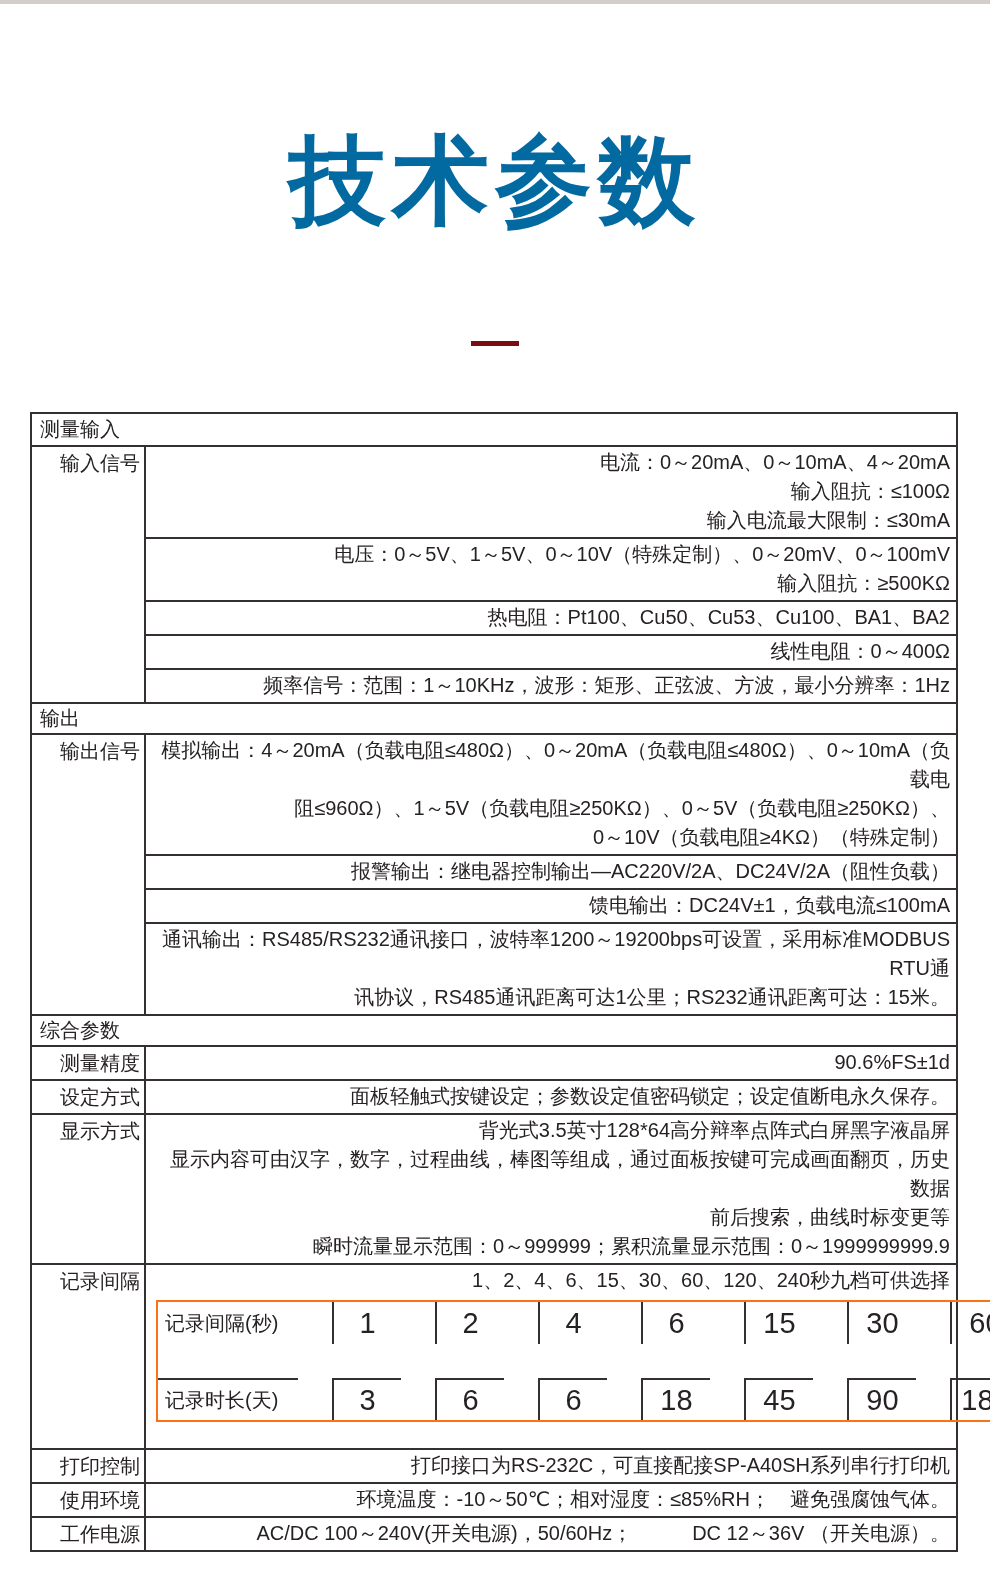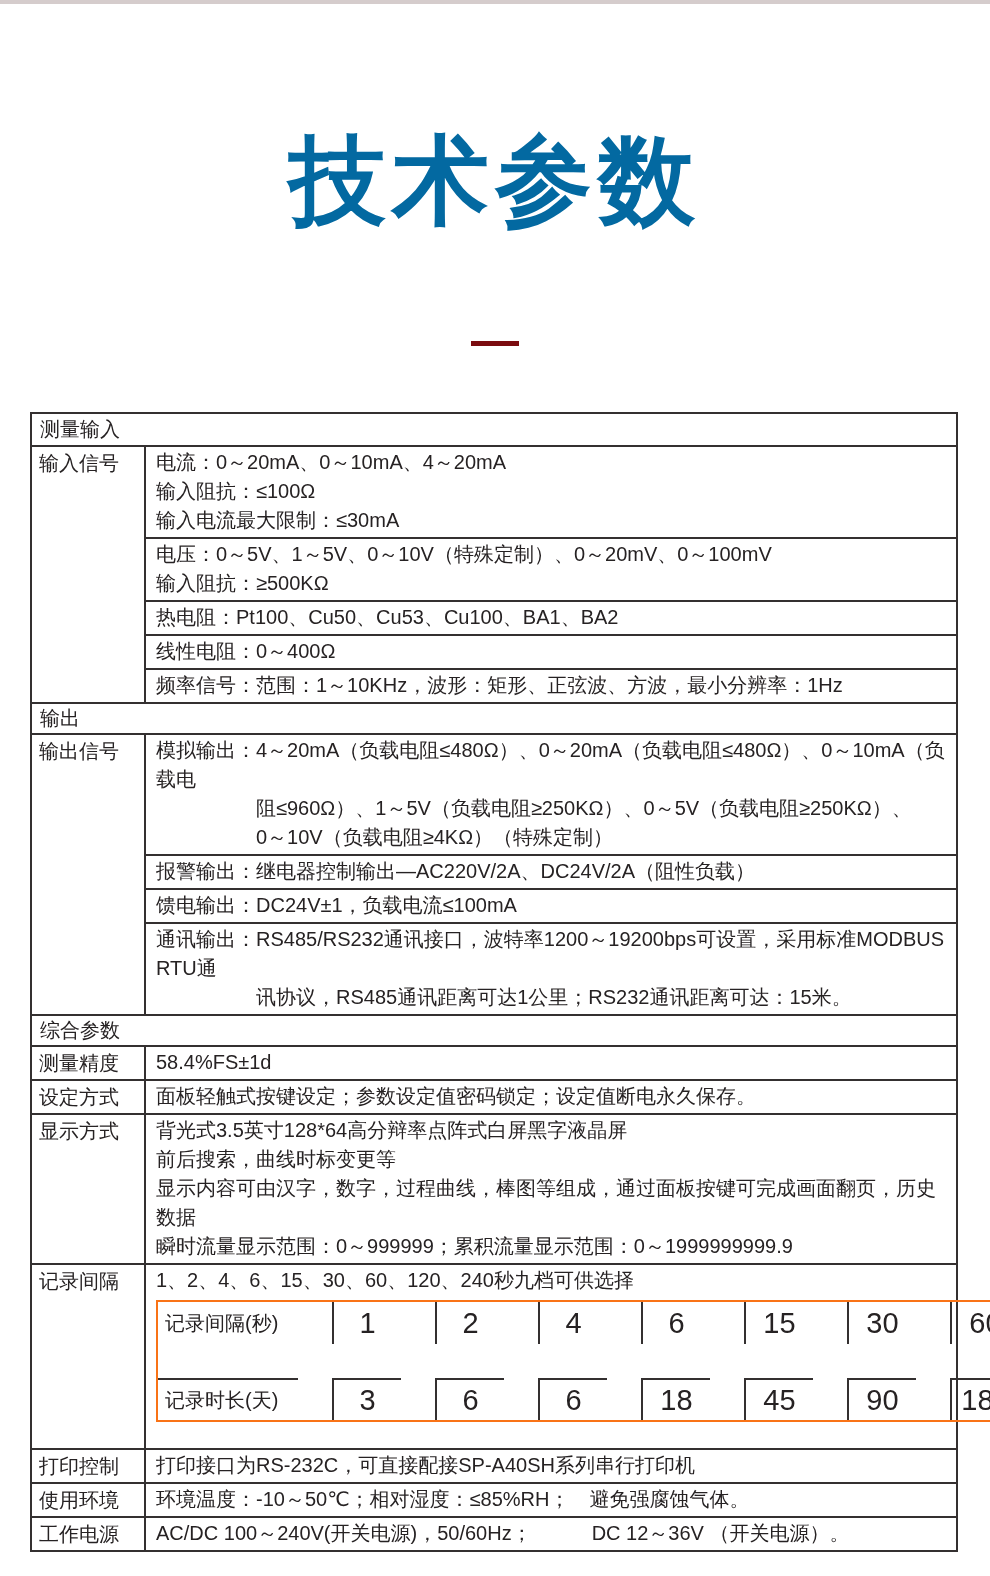--- a/index.html
+++ b/index.html
@@ -27,21 +27,21 @@
   }
 
   .spec-table {
     margin:66px 0 0 30px;
     width:928px;
     border:2px solid #343030;
     box-sizing:border-box;
     font-size:20px;
     color:#262223;
   }
-  .spec-row { border-top:2px solid #343030; }
+  .spec-row { border-top:2px solid #343030;text-align:right; }
   .spec-row:first-child { border-top:none; }
 
   .section-row {
     min-height:31px;
     display:flex;
     align-items:center;
     padding-left:8px;
     box-sizing:border-box;
   }
 
@@ -148,39 +148,39 @@
         </div>
       </div>
     </div>
     <div class="spec-row section-row">
       <span class="section-label">综合参数</span>
     </div>
     <div class="spec-row group-row">
       <div class="label-cell">测量精度</div>
       <div class="content-col">
         <div class="content-cell">
-          <div class="spec-line">58.4%FS±1d</div>
+          <div class="spec-line">90.6%FS±1d</div>
         </div>
       </div>
     </div>
     <div class="spec-row group-row">
       <div class="label-cell">设定方式</div>
       <div class="content-col">
         <div class="content-cell">
           <div class="spec-line">面板轻触式按键设定；参数设定值密码锁定；设定值断电永久保存。</div>
         </div>
       </div>
     </div>
     <div class="spec-row group-row">
       <div class="label-cell">显示方式</div>
       <div class="content-col">
         <div class="content-cell">
           <div class="spec-line">背光式3.5英寸128*64高分辩率点阵式白屏黑字液晶屏</div>
+          <div class="spec-line">显示内容可由汉字，数字，过程曲线，棒图等组成，通过面板按键可完成画面翻页，历史数据</div>
           <div class="spec-line">前后搜索，曲线时标变更等</div>
-          <div class="spec-line">显示内容可由汉字，数字，过程曲线，棒图等组成，通过面板按键可完成画面翻页，历史数据</div>
           <div class="spec-line">瞬时流量显示范围：0～999999；累积流量显示范围：0～1999999999.9</div>
         </div>
       </div>
     </div>
     <div class="spec-row group-row">
       <div class="label-cell">记录间隔</div>
       <div class="content-col">
         <div class="content-cell">
           <div class="spec-line">1、2、4、6、15、30、60、120、240秒九档可供选择</div>
           <div class="rec-table">

